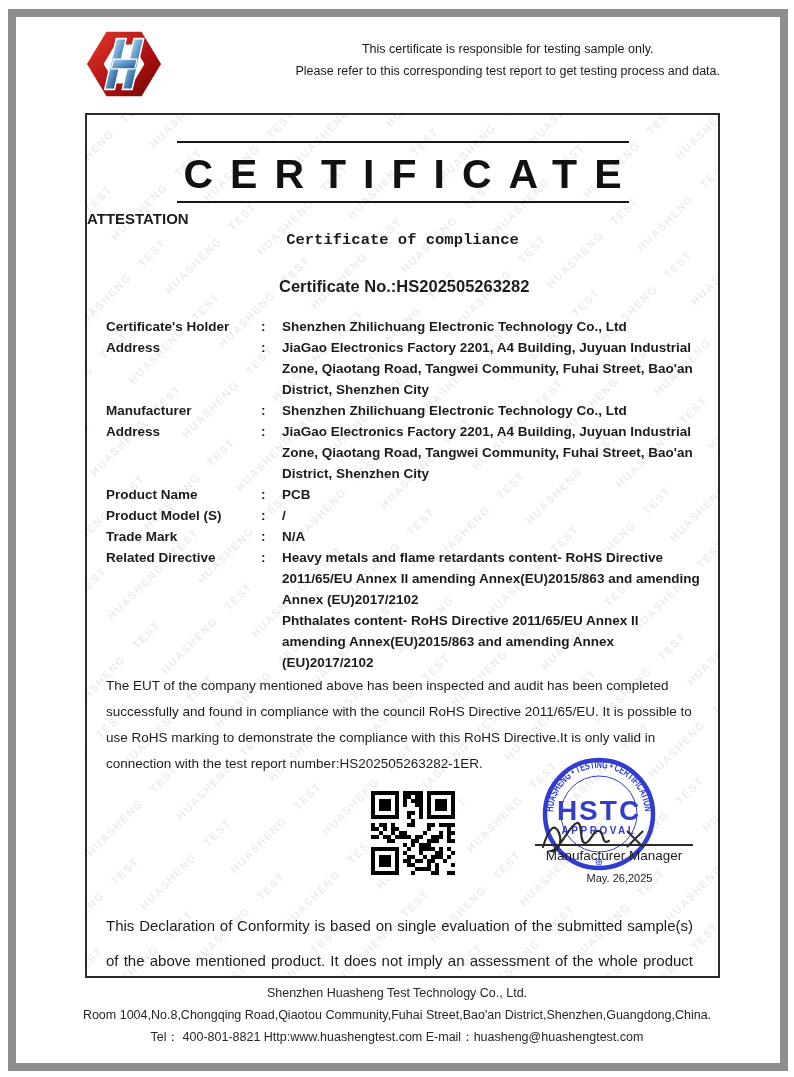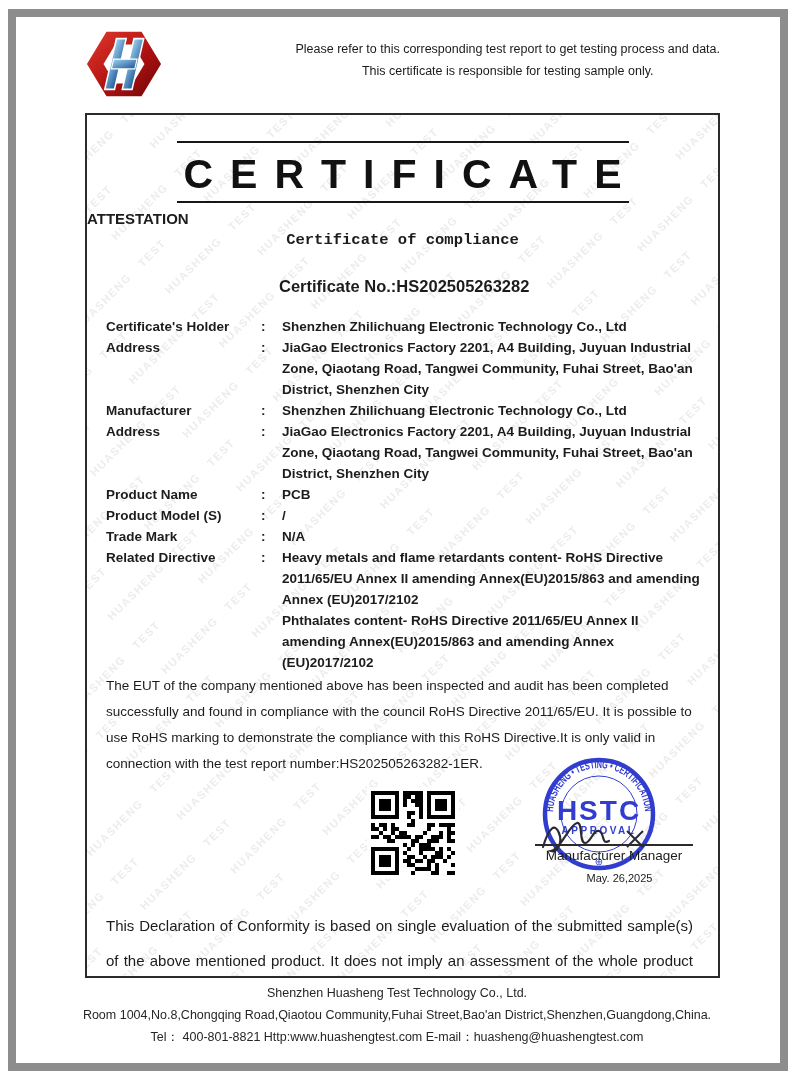--- a/index.html
+++ b/index.html
@@ -67,22 +67,22 @@
     <path d="M19,38 L31,18 L49,18 L61,38 L49,58 L31,58 Z" fill="#ffffff"></path>
     <g transform="translate(7,0) skewX(-13)">
       <rect x="28" y="12" width="10" height="52" fill="url(#blueg)" stroke="#fff" stroke-width="1.6"></rect>
       <rect x="46" y="12" width="10" height="52" fill="url(#blueg)" stroke="#fff" stroke-width="1.6"></rect>
       <rect x="30" y="33" width="24" height="10" fill="url(#blueg)" stroke="#fff" stroke-width="1.2"></rect>
     </g>
   </svg>
 </div>
 
 <div class="header-note">
+  <div>This certificate is responsible for testing sample only.</div>
   <div>Please refer to this corresponding test report to get testing process and data.</div>
-  <div>This certificate is responsible for testing sample only.</div>
 </div>
 
 <div class="inner-box">
   <div class="watermark">HUASHENG TEST&nbsp;&nbsp;&nbsp; HUASHENG TEST&nbsp;&nbsp;&nbsp; HUASHENG TEST&nbsp;&nbsp;&nbsp; HUASHENG TEST&nbsp;&nbsp;&nbsp; HUASHENG TEST&nbsp;&nbsp;&nbsp; HUASHENG TEST&nbsp;&nbsp;&nbsp; HUASHENG TEST&nbsp;&nbsp;&nbsp; HUASHENG TEST&nbsp;&nbsp;&nbsp; HUASHENG TEST&nbsp;&nbsp;&nbsp; HUASHENG TEST&nbsp;&nbsp;&nbsp; HUASHENG TEST&nbsp;&nbsp;&nbsp; HUASHENG TEST&nbsp;&nbsp;&nbsp; HUASHENG TEST&nbsp;&nbsp;&nbsp; HUASHENG TEST&nbsp;&nbsp;&nbsp; HUASHENG TEST&nbsp;&nbsp;&nbsp; HUASHENG TEST&nbsp;&nbsp;&nbsp; HUASHENG TEST&nbsp;&nbsp;&nbsp; HUASHENG TEST&nbsp;&nbsp;&nbsp; HUASHENG TEST&nbsp;&nbsp;&nbsp; HUASHENG TEST&nbsp;&nbsp;&nbsp; HUASHENG TEST&nbsp;&nbsp;&nbsp; HUASHENG TEST&nbsp;&nbsp;&nbsp; HUASHENG TEST&nbsp;&nbsp;&nbsp; HUASHENG TEST&nbsp;&nbsp;&nbsp; HUASHENG TEST&nbsp;&nbsp;&nbsp; HUASHENG TEST&nbsp;&nbsp;&nbsp; HUASHENG TEST&nbsp;&nbsp;&nbsp; HUASHENG TEST&nbsp;&nbsp;&nbsp; HUASHENG TEST&nbsp;&nbsp;&nbsp; HUASHENG TEST&nbsp;&nbsp;&nbsp; HUASHENG TEST&nbsp;&nbsp;&nbsp; HUASHENG TEST&nbsp;&nbsp;&nbsp; HUASHENG TEST&nbsp;&nbsp;&nbsp; HUASHENG TEST&nbsp;&nbsp;&nbsp; HUASHENG TEST&nbsp;&nbsp;&nbsp; HUASHENG TEST&nbsp;&nbsp;&nbsp; HUASHENG TEST&nbsp;&nbsp;&nbsp; HUASHENG TEST&nbsp;&nbsp;&nbsp; HUASHENG TEST&nbsp;&nbsp;&nbsp; HUASHENG TEST&nbsp;&nbsp;&nbsp; HUASHENG TEST&nbsp;&nbsp;&nbsp; HUASHENG TEST&nbsp;&nbsp;&nbsp; HUASHENG TEST&nbsp;&nbsp;&nbsp; HUASHENG TEST&nbsp;&nbsp;&nbsp; HUASHENG TEST&nbsp;&nbsp;&nbsp; HUASHENG TEST&nbsp;&nbsp;&nbsp; HUASHENG TEST&nbsp;&nbsp;&nbsp; HUASHENG TEST&nbsp;&nbsp;&nbsp; HUASHENG TEST&nbsp;&nbsp;&nbsp; HUASHENG TEST&nbsp;&nbsp;&nbsp; HUASHENG TEST&nbsp;&nbsp;&nbsp; HUASHENG TEST&nbsp;&nbsp;&nbsp; HUASHENG TEST&nbsp;&nbsp;&nbsp; HUASHENG TEST&nbsp;&nbsp;&nbsp; HUASHENG TEST&nbsp;&nbsp;&nbsp; HUASHENG TEST&nbsp;&nbsp;&nbsp; HUASHENG TEST&nbsp;&nbsp;&nbsp; HUASHENG TEST&nbsp;&nbsp;&nbsp; HUASHENG TEST&nbsp;&nbsp;&nbsp; HUASHENG TEST&nbsp;&nbsp;&nbsp; HUASHENG TEST&nbsp;&nbsp;&nbsp; HUASHENG TEST&nbsp;&nbsp;&nbsp; HUASHENG TEST&nbsp;&nbsp;&nbsp; HUASHENG TEST&nbsp;&nbsp;&nbsp; HUASHENG TEST&nbsp;&nbsp;&nbsp; HUASHENG TEST&nbsp;&nbsp;&nbsp; HUASHENG TEST&nbsp;&nbsp;&nbsp; HUASHENG TEST&nbsp;&nbsp;&nbsp; HUASHENG TEST&nbsp;&nbsp;&nbsp; HUASHENG TEST&nbsp;&nbsp;&nbsp; HUASHENG TEST&nbsp;&nbsp;&nbsp; HUASHENG TEST&nbsp;&nbsp;&nbsp; HUASHENG TEST&nbsp;&nbsp;&nbsp; HUASHENG TEST&nbsp;&nbsp;&nbsp; HUASHENG TEST&nbsp;&nbsp;&nbsp; HUASHENG TEST&nbsp;&nbsp;&nbsp; HUASHENG TEST&nbsp;&nbsp;&nbsp; HUASHENG TEST&nbsp;&nbsp;&nbsp; HUASHENG TEST&nbsp;&nbsp;&nbsp; HUASHENG TEST&nbsp;&nbsp;&nbsp; HUASHENG TEST&nbsp;&nbsp;&nbsp; HUASHENG TEST&nbsp;&nbsp;&nbsp; HUASHENG TEST&nbsp;&nbsp;&nbsp; HUASHENG TEST&nbsp;&nbsp;&nbsp; HUASHENG TEST&nbsp;&nbsp;&nbsp; HUASHENG TEST&nbsp;&nbsp;&nbsp; HUASHENG TEST&nbsp;&nbsp;&nbsp; HUASHENG TEST&nbsp;&nbsp;&nbsp; HUASHENG TEST&nbsp;&nbsp;&nbsp; HUASHENG TEST&nbsp;&nbsp;&nbsp; HUASHENG TEST&nbsp;&nbsp;&nbsp; HUASHENG TEST&nbsp;&nbsp;&nbsp; HUASHENG TEST&nbsp;&nbsp;&nbsp; HUASHENG TEST&nbsp;&nbsp;&nbsp; HUASHENG TEST&nbsp;&nbsp;&nbsp; HUASHENG TEST&nbsp;&nbsp;&nbsp; HUASHENG TEST&nbsp;&nbsp;&nbsp; HUASHENG TEST&nbsp;&nbsp;&nbsp; HUASHENG TEST&nbsp;&nbsp;&nbsp; HUASHENG TEST&nbsp;&nbsp;&nbsp; HUASHENG TEST&nbsp;&nbsp;&nbsp; HUASHENG TEST&nbsp;&nbsp;&nbsp; HUASHENG TEST&nbsp;&nbsp;&nbsp; HUASHENG TEST&nbsp;&nbsp;&nbsp; HUASHENG TEST&nbsp;&nbsp;&nbsp; HUASHENG TEST&nbsp;&nbsp;&nbsp; HUASHENG TEST&nbsp;&nbsp;&nbsp; HUASHENG TEST&nbsp;&nbsp;&nbsp; HUASHENG TEST&nbsp;&nbsp;&nbsp; HUASHENG TEST&nbsp;&nbsp;&nbsp; HUASHENG TEST&nbsp;&nbsp;&nbsp; HUASHENG TEST&nbsp;&nbsp;&nbsp; HUASHENG TEST&nbsp;&nbsp;&nbsp; HUASHENG TEST&nbsp;&nbsp;&nbsp; HUASHENG TEST&nbsp;&nbsp;&nbsp; HUASHENG TEST&nbsp;&nbsp;&nbsp; HUASHENG TEST&nbsp;&nbsp;&nbsp; HUASHENG TEST&nbsp;&nbsp;&nbsp; HUASHENG TEST&nbsp;&nbsp;&nbsp; HUASHENG TEST&nbsp;&nbsp;&nbsp; HUASHENG TEST&nbsp;&nbsp;&nbsp; HUASHENG TEST&nbsp;&nbsp;&nbsp; HUASHENG TEST&nbsp;&nbsp;&nbsp; HUASHENG TEST&nbsp;&nbsp;&nbsp; HUASHENG TEST&nbsp;&nbsp;&nbsp; HUASHENG TEST&nbsp;&nbsp;&nbsp; HUASHENG TEST&nbsp;&nbsp;&nbsp; HUASHENG TEST&nbsp;&nbsp;&nbsp; HUASHENG TEST&nbsp;&nbsp;&nbsp; HUASHENG TEST&nbsp;&nbsp;&nbsp; HUASHENG TEST&nbsp;&nbsp;&nbsp; HUASHENG TEST&nbsp;&nbsp;&nbsp; HUASHENG TEST&nbsp;&nbsp;&nbsp; HUASHENG TEST&nbsp;&nbsp;&nbsp; HUASHENG TEST&nbsp;&nbsp;&nbsp; HUASHENG TEST&nbsp;&nbsp;&nbsp; HUASHENG TEST&nbsp;&nbsp;&nbsp; HUASHENG TEST&nbsp;&nbsp;&nbsp; HUASHENG TEST&nbsp;&nbsp;&nbsp; HUASHENG TEST&nbsp;&nbsp;&nbsp; HUASHENG TEST&nbsp;&nbsp;&nbsp; HUASHENG TEST&nbsp;&nbsp;&nbsp; HUASHENG TEST&nbsp;&nbsp;&nbsp; HUASHENG TEST&nbsp;&nbsp;&nbsp; HUASHENG TEST&nbsp;&nbsp;&nbsp; HUASHENG TEST&nbsp;&nbsp;&nbsp; HUASHENG TEST&nbsp;&nbsp;&nbsp; HUASHENG TEST&nbsp;&nbsp;&nbsp; HUASHENG TEST&nbsp;&nbsp;&nbsp; HUASHENG TEST&nbsp;&nbsp;&nbsp; HUASHENG TEST&nbsp;&nbsp;&nbsp; HUASHENG TEST&nbsp;&nbsp;&nbsp; HUASHENG TEST&nbsp;&nbsp;&nbsp; HUASHENG TEST&nbsp;&nbsp;&nbsp; HUASHENG TEST&nbsp;&nbsp;&nbsp; HUASHENG TEST&nbsp;&nbsp;&nbsp; HUASHENG TEST&nbsp;&nbsp;&nbsp; HUASHENG TEST&nbsp;&nbsp;&nbsp; HUASHENG TEST&nbsp;&nbsp;&nbsp; HUASHENG TEST&nbsp;&nbsp;&nbsp; HUASHENG TEST&nbsp;&nbsp;&nbsp; HUASHENG TEST&nbsp;&nbsp;&nbsp; HUASHENG TEST&nbsp;&nbsp;&nbsp; HUASHENG TEST&nbsp;&nbsp;&nbsp; HUASHENG TEST&nbsp;&nbsp;&nbsp; HUASHENG TEST&nbsp;&nbsp;&nbsp; HUASHENG TEST&nbsp;&nbsp;&nbsp; HUASHENG TEST&nbsp;&nbsp;&nbsp; HUASHENG TEST&nbsp;&nbsp;&nbsp; HUASHENG TEST&nbsp;&nbsp;&nbsp; HUASHENG TEST&nbsp;&nbsp;&nbsp; HUASHENG TEST&nbsp;&nbsp;&nbsp; HUASHENG TEST&nbsp;&nbsp;&nbsp; HUASHENG TEST&nbsp;&nbsp;&nbsp; HUASHENG TEST&nbsp;&nbsp;&nbsp; HUASHENG TEST&nbsp;&nbsp;&nbsp; HUASHENG TEST&nbsp;&nbsp;&nbsp; HUASHENG TEST&nbsp;&nbsp;&nbsp; HUASHENG TEST&nbsp;&nbsp;&nbsp; HUASHENG TEST&nbsp;&nbsp;&nbsp; HUASHENG TEST&nbsp;&nbsp;&nbsp; HUASHENG TEST&nbsp;&nbsp;&nbsp; HUASHENG TEST&nbsp;&nbsp;&nbsp; HUASHENG TEST&nbsp;&nbsp;&nbsp; HUASHENG TEST&nbsp;&nbsp;&nbsp; HUASHENG TEST&nbsp;&nbsp;&nbsp; HUASHENG TEST&nbsp;&nbsp;&nbsp; HUASHENG TEST&nbsp;&nbsp;&nbsp; HUASHENG TEST&nbsp;&nbsp;&nbsp; HUASHENG TEST&nbsp;&nbsp;&nbsp; HUASHENG TEST&nbsp;&nbsp;&nbsp; HUASHENG TEST&nbsp;&nbsp;&nbsp; HUASHENG TEST&nbsp;&nbsp;&nbsp; HUASHENG TEST&nbsp;&nbsp;&nbsp; HUASHENG TEST&nbsp;&nbsp;&nbsp; HUASHENG TEST&nbsp;&nbsp;&nbsp; HUASHENG TEST&nbsp;&nbsp;&nbsp; HUASHENG TEST&nbsp;&nbsp;&nbsp; HUASHENG TEST&nbsp;&nbsp;&nbsp; HUASHENG TEST&nbsp;&nbsp;&nbsp; HUASHENG TEST&nbsp;&nbsp;&nbsp; HUASHENG TEST&nbsp;&nbsp;&nbsp; HUASHENG TEST&nbsp;&nbsp;&nbsp; HUASHENG TEST&nbsp;&nbsp;&nbsp; HUASHENG TEST&nbsp;&nbsp;&nbsp; HUASHENG TEST&nbsp;&nbsp;&nbsp; HUASHENG TEST&nbsp;&nbsp;&nbsp; HUASHENG TEST&nbsp;&nbsp;&nbsp; HUASHENG TEST&nbsp;&nbsp;&nbsp; HUASHENG TEST&nbsp;&nbsp;&nbsp; HUASHENG TEST&nbsp;&nbsp;&nbsp; HUASHENG TEST&nbsp;&nbsp;&nbsp; HUASHENG TEST&nbsp;&nbsp;&nbsp; HUASHENG TEST&nbsp;&nbsp;&nbsp; HUASHENG TEST&nbsp;&nbsp;&nbsp; HUASHENG TEST&nbsp;&nbsp;&nbsp; HUASHENG TEST&nbsp;&nbsp;&nbsp; HUASHENG TEST&nbsp;&nbsp;&nbsp; HUASHENG TEST&nbsp;&nbsp;&nbsp; HUASHENG TEST&nbsp;&nbsp;&nbsp; HUASHENG TEST&nbsp;&nbsp;&nbsp; HUASHENG TEST&nbsp;&nbsp;&nbsp; HUASHENG TEST&nbsp;&nbsp;&nbsp; HUASHENG TEST&nbsp;&nbsp;&nbsp; HUASHENG TEST&nbsp;&nbsp;&nbsp; HUASHENG TEST&nbsp;&nbsp;&nbsp; HUASHENG TEST&nbsp;&nbsp;&nbsp; HUASHENG TEST&nbsp;&nbsp;&nbsp; HUASHENG TEST&nbsp;&nbsp;&nbsp; HUASHENG TEST&nbsp;&nbsp;&nbsp; HUASHENG TEST&nbsp;&nbsp;&nbsp; HUASHENG TEST&nbsp;&nbsp;&nbsp; HUASHENG TEST&nbsp;&nbsp;&nbsp; HUASHENG TEST&nbsp;&nbsp;&nbsp; HUASHENG TEST&nbsp;&nbsp;&nbsp; HUASHENG TEST&nbsp;&nbsp;&nbsp; HUASHENG TEST&nbsp;&nbsp;&nbsp; HUASHENG TEST&nbsp;&nbsp;&nbsp; HUASHENG TEST&nbsp;&nbsp;&nbsp; HUASHENG TEST&nbsp;&nbsp;&nbsp; HUASHENG TEST&nbsp;&nbsp;&nbsp; HUASHENG TEST&nbsp;&nbsp;&nbsp; HUASHENG TEST&nbsp;&nbsp;&nbsp; HUASHENG TEST&nbsp;&nbsp;&nbsp; HUASHENG TEST&nbsp;&nbsp;&nbsp; HUASHENG TEST&nbsp;&nbsp;&nbsp; HUASHENG TEST&nbsp;&nbsp;&nbsp; HUASHENG TEST&nbsp;&nbsp;&nbsp; HUASHENG TEST&nbsp;&nbsp;&nbsp; HUASHENG TEST&nbsp;&nbsp;&nbsp; HUASHENG TEST&nbsp;&nbsp;&nbsp; HUASHENG TEST&nbsp;&nbsp;&nbsp; HUASHENG TEST&nbsp;&nbsp;&nbsp; HUASHENG TEST&nbsp;&nbsp;&nbsp; HUASHENG TEST&nbsp;&nbsp;&nbsp; HUASHENG TEST&nbsp;&nbsp;&nbsp; HUASHENG TEST&nbsp;&nbsp;&nbsp; HUASHENG TEST&nbsp;&nbsp;&nbsp; HUASHENG TEST&nbsp;&nbsp;&nbsp; HUASHENG TEST&nbsp;&nbsp;&nbsp; HUASHENG TEST&nbsp;&nbsp;&nbsp; HUASHENG TEST&nbsp;&nbsp;&nbsp; HUASHENG TEST&nbsp;&nbsp;&nbsp; HUASHENG TEST&nbsp;&nbsp;&nbsp; HUASHENG TEST&nbsp;&nbsp;&nbsp; HUASHENG TEST&nbsp;&nbsp;&nbsp; HUASHENG TEST&nbsp;&nbsp;&nbsp; HUASHENG TEST&nbsp;&nbsp;&nbsp; HUASHENG TEST&nbsp;&nbsp;&nbsp; HUASHENG TEST&nbsp;&nbsp;&nbsp; HUASHENG TEST&nbsp;&nbsp;&nbsp; HUASHENG TEST&nbsp;&nbsp;&nbsp; HUASHENG TEST&nbsp;&nbsp;&nbsp; HUASHENG TEST&nbsp;&nbsp;&nbsp; HUASHENG TEST&nbsp;&nbsp;&nbsp; HUASHENG TEST&nbsp;&nbsp;&nbsp; HUASHENG TEST&nbsp;&nbsp;&nbsp; HUASHENG TEST&nbsp;&nbsp;&nbsp; HUASHENG TEST&nbsp;&nbsp;&nbsp; HUASHENG TEST&nbsp;&nbsp;&nbsp; HUASHENG TEST&nbsp;&nbsp;&nbsp; HUASHENG TEST&nbsp;&nbsp;&nbsp; HUASHENG TEST&nbsp;&nbsp;&nbsp; HUASHENG TEST&nbsp;&nbsp;&nbsp; HUASHENG TEST&nbsp;&nbsp;&nbsp; HUASHENG TEST&nbsp;&nbsp;&nbsp; HUASHENG TEST&nbsp;&nbsp;&nbsp; HUASHENG TEST&nbsp;&nbsp;&nbsp; HUASHENG TEST&nbsp;&nbsp;&nbsp; HUASHENG TEST&nbsp;&nbsp;&nbsp; HUASHENG TEST&nbsp;&nbsp;&nbsp; HUASHENG TEST&nbsp;&nbsp;&nbsp; HUASHENG TEST&nbsp;&nbsp;&nbsp; HUASHENG TEST&nbsp;&nbsp;&nbsp; HUASHENG TEST&nbsp;&nbsp;&nbsp; HUASHENG TEST&nbsp;&nbsp;&nbsp; HUASHENG TEST&nbsp;&nbsp;&nbsp; HUASHENG TEST&nbsp;&nbsp;&nbsp; HUASHENG TEST&nbsp;&nbsp;&nbsp; HUASHENG TEST&nbsp;&nbsp;&nbsp; HUASHENG TEST&nbsp;&nbsp;&nbsp; HUASHENG TEST&nbsp;&nbsp;&nbsp; HUASHENG TEST&nbsp;&nbsp;&nbsp; HUASHENG TEST&nbsp;&nbsp;&nbsp; HUASHENG TEST&nbsp;&nbsp;&nbsp; HUASHENG TEST&nbsp;&nbsp;&nbsp; HUASHENG TEST&nbsp;&nbsp;&nbsp; HUASHENG TEST&nbsp;&nbsp;&nbsp; HUASHENG TEST&nbsp;&nbsp;&nbsp; HUASHENG TEST&nbsp;&nbsp;&nbsp; HUASHENG TEST&nbsp;&nbsp;&nbsp; HUASHENG TEST&nbsp;&nbsp;&nbsp; HUASHENG TEST&nbsp;&nbsp;&nbsp; HUASHENG TEST&nbsp;&nbsp;&nbsp; HUASHENG TEST&nbsp;&nbsp;&nbsp; HUASHENG TEST&nbsp;&nbsp;&nbsp; HUASHENG TEST&nbsp;&nbsp;&nbsp; HUASHENG TEST&nbsp;&nbsp;&nbsp; HUASHENG TEST&nbsp;&nbsp;&nbsp; HUASHENG TEST&nbsp;&nbsp;&nbsp; HUASHENG TEST&nbsp;&nbsp;&nbsp; HUASHENG TEST&nbsp;&nbsp;&nbsp; HUASHENG TEST&nbsp;&nbsp;&nbsp; HUASHENG TEST&nbsp;&nbsp;&nbsp; HUASHENG TEST&nbsp;&nbsp;&nbsp; HUASHENG TEST&nbsp;&nbsp;&nbsp; HUASHENG TEST&nbsp;&nbsp;&nbsp; HUASHENG TEST&nbsp;&nbsp;&nbsp; HUASHENG TEST&nbsp;&nbsp;&nbsp; HUASHENG TEST&nbsp;&nbsp;&nbsp; HUASHENG TEST&nbsp;&nbsp;&nbsp; HUASHENG TEST&nbsp;&nbsp;&nbsp; HUASHENG TEST&nbsp;&nbsp;&nbsp; HUASHENG TEST&nbsp;&nbsp;&nbsp; HUASHENG TEST&nbsp;&nbsp;&nbsp; HUASHENG TEST&nbsp;&nbsp;&nbsp; HUASHENG TEST&nbsp;&nbsp;&nbsp; HUASHENG TEST&nbsp;&nbsp;&nbsp; HUASHENG TEST&nbsp;&nbsp;&nbsp; HUASHENG TEST&nbsp;&nbsp;&nbsp; HUASHENG TEST&nbsp;&nbsp;&nbsp; HUASHENG TEST&nbsp;&nbsp;&nbsp; HUASHENG TEST&nbsp;&nbsp;&nbsp; HUASHENG TEST&nbsp;&nbsp;&nbsp; HUASHENG TEST&nbsp;&nbsp;&nbsp; HUASHENG TEST&nbsp;&nbsp;&nbsp; HUASHENG TEST&nbsp;&nbsp;&nbsp; HUASHENG TEST&nbsp;&nbsp;&nbsp; HUASHENG TEST&nbsp;&nbsp;&nbsp; HUASHENG TEST&nbsp;&nbsp;&nbsp; HUASHENG TEST&nbsp;&nbsp;&nbsp; HUASHENG TEST&nbsp;&nbsp;&nbsp; HUASHENG TEST&nbsp;&nbsp;&nbsp; HUASHENG TEST&nbsp;&nbsp;&nbsp; HUASHENG TEST&nbsp;&nbsp;&nbsp; HUASHENG TEST&nbsp;&nbsp;&nbsp; HUASHENG TEST&nbsp;&nbsp;&nbsp; HUASHENG TEST&nbsp;&nbsp;&nbsp; HUASHENG TEST&nbsp;&nbsp;&nbsp; HUASHENG TEST&nbsp;&nbsp;&nbsp; HUASHENG TEST&nbsp;&nbsp;&nbsp; HUASHENG TEST&nbsp;&nbsp;&nbsp; HUASHENG TEST&nbsp;&nbsp;&nbsp; HUASHENG TEST&nbsp;&nbsp;&nbsp; HUASHENG TEST&nbsp;&nbsp;&nbsp; HUASHENG TEST&nbsp;&nbsp;&nbsp; HUASHENG TEST&nbsp;&nbsp;&nbsp; HUASHENG TEST&nbsp;&nbsp;&nbsp; HUASHENG TEST&nbsp;&nbsp;&nbsp; HUASHENG TEST&nbsp;&nbsp;&nbsp; HUASHENG TEST&nbsp;&nbsp;&nbsp; HUASHENG TEST&nbsp;&nbsp;&nbsp; HUASHENG TEST&nbsp;&nbsp;&nbsp; HUASHENG TEST&nbsp;&nbsp;&nbsp; HUASHENG TEST&nbsp;&nbsp;&nbsp; HUASHENG TEST&nbsp;&nbsp;&nbsp; HUASHENG TEST&nbsp;&nbsp;&nbsp; HUASHENG TEST&nbsp;&nbsp;&nbsp; HUASHENG TEST&nbsp;&nbsp;&nbsp; HUASHENG TEST&nbsp;&nbsp;&nbsp; HUASHENG TEST&nbsp;&nbsp;&nbsp; HUASHENG TEST&nbsp;&nbsp;&nbsp; HUASHENG TEST&nbsp;&nbsp;&nbsp; HUASHENG TEST&nbsp;&nbsp;&nbsp; HUASHENG TEST&nbsp;&nbsp;&nbsp; HUASHENG TEST&nbsp;&nbsp;&nbsp; HUASHENG TEST&nbsp;&nbsp;&nbsp; HUASHENG TEST&nbsp;&nbsp;&nbsp; HUASHENG TEST&nbsp;&nbsp;&nbsp; HUASHENG TEST&nbsp;&nbsp;&nbsp; HUASHENG TEST&nbsp;&nbsp;&nbsp; HUASHENG TEST&nbsp;&nbsp;&nbsp; HUASHENG TEST&nbsp;&nbsp;&nbsp; HUASHENG TEST&nbsp;&nbsp;&nbsp; HUASHENG TEST&nbsp;&nbsp;&nbsp; HUASHENG TEST&nbsp;&nbsp;&nbsp; HUASHENG TEST&nbsp;&nbsp;&nbsp; HUASHENG TEST&nbsp;&nbsp;&nbsp; HUASHENG TEST&nbsp;&nbsp;&nbsp; HUASHENG TEST&nbsp;&nbsp;&nbsp; HUASHENG TEST&nbsp;&nbsp;&nbsp; HUASHENG TEST&nbsp;&nbsp;&nbsp; HUASHENG TEST&nbsp;&nbsp;&nbsp; HUASHENG TEST&nbsp;&nbsp;&nbsp; HUASHENG TEST&nbsp;&nbsp;&nbsp; HUASHENG TEST&nbsp;&nbsp;&nbsp; HUASHENG TEST&nbsp;&nbsp;&nbsp; HUASHENG TEST&nbsp;&nbsp;&nbsp; HUASHENG TEST&nbsp;&nbsp;&nbsp; HUASHENG TEST&nbsp;&nbsp;&nbsp; HUASHENG TEST&nbsp;&nbsp;&nbsp; HUASHENG TEST&nbsp;&nbsp;&nbsp; HUASHENG TEST&nbsp;&nbsp;&nbsp; HUASHENG TEST&nbsp;&nbsp;&nbsp; HUASHENG TEST&nbsp;&nbsp;&nbsp; HUASHENG TEST&nbsp;&nbsp;&nbsp; HUASHENG TEST&nbsp;&nbsp;&nbsp; HUASHENG TEST&nbsp;&nbsp;&nbsp; HUASHENG TEST&nbsp;&nbsp;&nbsp; HUASHENG TEST&nbsp;&nbsp;&nbsp; HUASHENG TEST&nbsp;&nbsp;&nbsp; HUASHENG TEST&nbsp;&nbsp;&nbsp; HUASHENG TEST&nbsp;&nbsp;&nbsp; HUASHENG TEST&nbsp;&nbsp;&nbsp; HUASHENG TEST&nbsp;&nbsp;&nbsp; HUASHENG TEST&nbsp;&nbsp;&nbsp; HUASHENG TEST&nbsp;&nbsp;&nbsp; HUASHENG TEST&nbsp;&nbsp;&nbsp; HUASHENG TEST&nbsp;&nbsp;&nbsp; HUASHENG TEST&nbsp;&nbsp;&nbsp; HUASHENG TEST&nbsp;&nbsp;&nbsp; HUASHENG TEST&nbsp;&nbsp;&nbsp; HUASHENG TEST&nbsp;&nbsp;&nbsp; HUASHENG TEST&nbsp;&nbsp;&nbsp; HUASHENG TEST&nbsp;&nbsp;&nbsp; HUASHENG TEST&nbsp;&nbsp;&nbsp; HUASHENG TEST&nbsp;&nbsp;&nbsp; HUASHENG TEST&nbsp;&nbsp;&nbsp; HUASHENG TEST&nbsp;&nbsp;&nbsp; HUASHENG TEST&nbsp;&nbsp;&nbsp; HUASHENG TEST&nbsp;&nbsp;&nbsp; HUASHENG TEST&nbsp;&nbsp;&nbsp; HUASHENG TEST&nbsp;&nbsp;&nbsp; HUASHENG TEST&nbsp;&nbsp;&nbsp; HUASHENG TEST&nbsp;&nbsp;&nbsp; HUASHENG TEST&nbsp;&nbsp;&nbsp; HUASHENG TEST&nbsp;&nbsp;&nbsp; HUASHENG TEST&nbsp;&nbsp;&nbsp; HUASHENG TEST&nbsp;&nbsp;&nbsp; HUASHENG TEST&nbsp;&nbsp;&nbsp; HUASHENG TEST&nbsp;&nbsp;&nbsp; HUASHENG TEST&nbsp;&nbsp;&nbsp; HUASHENG TEST&nbsp;&nbsp;&nbsp; HUASHENG TEST&nbsp;&nbsp;&nbsp; HUASHENG TEST&nbsp;&nbsp;&nbsp; HUASHENG TEST&nbsp;&nbsp;&nbsp; HUASHENG TEST&nbsp;&nbsp;&nbsp; HUASHENG TEST&nbsp;&nbsp;&nbsp; HUASHENG TEST&nbsp;&nbsp;&nbsp; HUASHENG TEST&nbsp;&nbsp;&nbsp; HUASHENG TEST&nbsp;&nbsp;&nbsp; HUASHENG TEST&nbsp;&nbsp;&nbsp; HUASHENG TEST&nbsp;&nbsp;&nbsp; HUASHENG TEST&nbsp;&nbsp;&nbsp; HUASHENG TEST&nbsp;&nbsp;&nbsp; HUASHENG TEST&nbsp;&nbsp;&nbsp; HUASHENG TEST&nbsp;&nbsp;&nbsp; HUASHENG TEST&nbsp;&nbsp;&nbsp; HUASHENG TEST&nbsp;&nbsp;&nbsp; HUASHENG TEST&nbsp;&nbsp;&nbsp; HUASHENG TEST&nbsp;&nbsp;&nbsp; HUASHENG TEST&nbsp;&nbsp;&nbsp; HUASHENG TEST&nbsp;&nbsp;&nbsp; HUASHENG TEST&nbsp;&nbsp;&nbsp; HUASHENG TEST&nbsp;&nbsp;&nbsp; HUASHENG TEST&nbsp;&nbsp;&nbsp; HUASHENG TEST&nbsp;&nbsp;&nbsp; HUASHENG TEST&nbsp;&nbsp;&nbsp; HUASHENG TEST&nbsp;&nbsp;&nbsp; HUASHENG TEST&nbsp;&nbsp;&nbsp; HUASHENG TEST&nbsp;&nbsp;&nbsp; HUASHENG TEST&nbsp;&nbsp;&nbsp; HUASHENG TEST&nbsp;&nbsp;&nbsp; HUASHENG TEST&nbsp;&nbsp;&nbsp; HUASHENG TEST&nbsp;&nbsp;&nbsp; HUASHENG TEST&nbsp;&nbsp;&nbsp; HUASHENG TEST&nbsp;&nbsp;&nbsp; HUASHENG TEST&nbsp;&nbsp;&nbsp; HUASHENG TEST&nbsp;&nbsp;&nbsp; HUASHENG TEST&nbsp;&nbsp;&nbsp; HUASHENG TEST&nbsp;&nbsp;&nbsp; HUASHENG TEST&nbsp;&nbsp;&nbsp; HUASHENG TEST&nbsp;&nbsp;&nbsp; HUASHENG TEST&nbsp;&nbsp;&nbsp; HUASHENG TEST&nbsp;&nbsp;&nbsp; HUASHENG TEST&nbsp;&nbsp;&nbsp; HUASHENG TEST&nbsp;&nbsp;&nbsp; HUASHENG TEST&nbsp;&nbsp;&nbsp; HUASHENG TEST&nbsp;&nbsp;&nbsp; HUASHENG TEST&nbsp;&nbsp;&nbsp; HUASHENG TEST&nbsp;&nbsp;&nbsp; HUASHENG TEST&nbsp;&nbsp;&nbsp; HUASHENG TEST&nbsp;&nbsp;&nbsp; HUASHENG TEST&nbsp;&nbsp;&nbsp; HUASHENG TEST&nbsp;&nbsp;&nbsp; HUASHENG TEST&nbsp;&nbsp;&nbsp; HUASHENG TEST&nbsp;&nbsp;&nbsp; HUASHENG TEST&nbsp;&nbsp;&nbsp; HUASHENG TEST&nbsp;&nbsp;&nbsp; HUASHENG TEST&nbsp;&nbsp;&nbsp; HUASHENG TEST&nbsp;&nbsp;&nbsp; HUASHENG TEST&nbsp;&nbsp;&nbsp; HUASHENG TEST&nbsp;&nbsp;&nbsp; HUASHENG TEST&nbsp;&nbsp;&nbsp; HUASHENG TEST&nbsp;&nbsp;&nbsp; HUASHENG TEST&nbsp;&nbsp;&nbsp; HUASHENG TEST&nbsp;&nbsp;&nbsp; HUASHENG TEST&nbsp;&nbsp;&nbsp; HUASHENG TEST&nbsp;&nbsp;&nbsp; HUASHENG TEST&nbsp;&nbsp;&nbsp; HUASHENG TEST&nbsp;&nbsp;&nbsp; HUASHENG TEST&nbsp;&nbsp;&nbsp; HUASHENG TEST&nbsp;&nbsp;&nbsp; HUASHENG TEST&nbsp;&nbsp;&nbsp; HUASHENG TEST&nbsp;&nbsp;&nbsp; HUASHENG TEST&nbsp;&nbsp;&nbsp; HUASHENG TEST&nbsp;&nbsp;&nbsp; HUASHENG TEST&nbsp;&nbsp;&nbsp; HUASHENG TEST&nbsp;&nbsp;&nbsp; HUASHENG TEST&nbsp;&nbsp;&nbsp; HUASHENG TEST&nbsp;&nbsp;&nbsp; HUASHENG TEST&nbsp;&nbsp;&nbsp; HUASHENG TEST&nbsp;&nbsp;&nbsp; HUASHENG TEST&nbsp;&nbsp;&nbsp; HUASHENG TEST&nbsp;&nbsp;&nbsp; HUASHENG TEST&nbsp;&nbsp;&nbsp; HUASHENG TEST&nbsp;&nbsp;&nbsp; HUASHENG TEST&nbsp;&nbsp;&nbsp; HUASHENG TEST&nbsp;&nbsp;&nbsp; HUASHENG TEST&nbsp;&nbsp;&nbsp; HUASHENG TEST&nbsp;&nbsp;&nbsp; HUASHENG TEST&nbsp;&nbsp;&nbsp; HUASHENG TEST&nbsp;&nbsp;&nbsp; HUASHENG TEST&nbsp;&nbsp;&nbsp; HUASHENG TEST&nbsp;&nbsp;&nbsp; HUASHENG TEST&nbsp;&nbsp;&nbsp; HUASHENG TEST&nbsp;&nbsp;&nbsp; HUASHENG TEST&nbsp;&nbsp;&nbsp; HUASHENG TEST&nbsp;&nbsp;&nbsp; HUASHENG TEST&nbsp;&nbsp;&nbsp; HUASHENG TEST&nbsp;&nbsp;&nbsp; HUASHENG TEST&nbsp;&nbsp;&nbsp; HUASHENG TEST&nbsp;&nbsp;&nbsp; HUASHENG TEST&nbsp;&nbsp;&nbsp; HUASHENG TEST&nbsp;&nbsp;&nbsp; HUASHENG TEST&nbsp;&nbsp;&nbsp; HUASHENG TEST&nbsp;&nbsp;&nbsp; HUASHENG TEST&nbsp;&nbsp;&nbsp; HUASHENG TEST&nbsp;&nbsp;&nbsp; HUASHENG TEST&nbsp;&nbsp;&nbsp; HUASHENG TEST&nbsp;&nbsp;&nbsp; HUASHENG TEST&nbsp;&nbsp;&nbsp; HUASHENG TEST&nbsp;&nbsp;&nbsp; HUASHENG TEST&nbsp;&nbsp;&nbsp; HUASHENG TEST&nbsp;&nbsp;&nbsp; HUASHENG TEST&nbsp;&nbsp;&nbsp; HUASHENG TEST&nbsp;&nbsp;&nbsp; HUASHENG TEST&nbsp;&nbsp;&nbsp; HUASHENG TEST&nbsp;&nbsp;&nbsp; HUASHENG TEST&nbsp;&nbsp;&nbsp; HUASHENG TEST&nbsp;&nbsp;&nbsp; HUASHENG TEST&nbsp;&nbsp;&nbsp; HUASHENG TEST&nbsp;&nbsp;&nbsp; HUASHENG TEST&nbsp;&nbsp;&nbsp; HUASHENG TEST&nbsp;&nbsp;&nbsp; HUASHENG TEST&nbsp;&nbsp;&nbsp; HUASHENG TEST&nbsp;&nbsp;&nbsp; HUASHENG TEST&nbsp;&nbsp;&nbsp; HUASHENG TEST&nbsp;&nbsp;&nbsp; HUASHENG TEST&nbsp;&nbsp;&nbsp; HUASHENG TEST&nbsp;&nbsp;&nbsp; HUASHENG TEST&nbsp;&nbsp;&nbsp; HUASHENG TEST&nbsp;&nbsp;&nbsp; HUASHENG TEST&nbsp;&nbsp;&nbsp; HUASHENG TEST&nbsp;&nbsp;&nbsp; HUASHENG TEST&nbsp;&nbsp;&nbsp; HUASHENG TEST&nbsp;&nbsp;&nbsp; HUASHENG TEST&nbsp;&nbsp;&nbsp; HUASHENG TEST&nbsp;&nbsp;&nbsp; HUASHENG TEST&nbsp;&nbsp;&nbsp; HUASHENG TEST&nbsp;&nbsp;&nbsp; HUASHENG TEST&nbsp;&nbsp;&nbsp; HUASHENG TEST&nbsp;&nbsp;&nbsp; HUASHENG TEST&nbsp;&nbsp;&nbsp; HUASHENG TEST&nbsp;&nbsp;&nbsp; HUASHENG TEST&nbsp;&nbsp;&nbsp; HUASHENG TEST&nbsp;&nbsp;&nbsp; HUASHENG TEST&nbsp;&nbsp;&nbsp; HUASHENG TEST&nbsp;&nbsp;&nbsp; HUASHENG TEST&nbsp;&nbsp;&nbsp; HUASHENG TEST&nbsp;&nbsp;&nbsp; HUASHENG TEST&nbsp;&nbsp;&nbsp; HUASHENG TEST&nbsp;&nbsp;&nbsp; HUASHENG TEST&nbsp;&nbsp;&nbsp; HUASHENG TEST&nbsp;&nbsp;&nbsp; HUASHENG TEST&nbsp;&nbsp;&nbsp; HUASHENG TEST&nbsp;&nbsp;&nbsp; HUASHENG TEST&nbsp;&nbsp;&nbsp; HUASHENG TEST&nbsp;&nbsp;&nbsp; HUASHENG TEST&nbsp;&nbsp;&nbsp; HUASHENG TEST&nbsp;&nbsp;&nbsp; HUASHENG TEST&nbsp;&nbsp;&nbsp; HUASHENG TEST&nbsp;&nbsp;&nbsp; HUASHENG TEST&nbsp;&nbsp;&nbsp; HUASHENG TEST&nbsp;&nbsp;&nbsp; HUASHENG TEST&nbsp;&nbsp;&nbsp; HUASHENG TEST&nbsp;&nbsp;&nbsp; HUASHENG TEST&nbsp;&nbsp;&nbsp; HUASHENG TEST&nbsp;&nbsp;&nbsp; HUASHENG TEST&nbsp;&nbsp;&nbsp; HUASHENG TEST&nbsp;&nbsp;&nbsp; HUASHENG TEST&nbsp;&nbsp;&nbsp; HUASHENG TEST&nbsp;&nbsp;&nbsp; HUASHENG TEST&nbsp;&nbsp;&nbsp; HUASHENG TEST&nbsp;&nbsp;&nbsp; HUASHENG TEST&nbsp;&nbsp;&nbsp; HUASHENG TEST&nbsp;&nbsp;&nbsp; HUASHENG TEST&nbsp;&nbsp;&nbsp; HUASHENG TEST&nbsp;&nbsp;&nbsp; HUASHENG TEST&nbsp;&nbsp;&nbsp; HUASHENG TEST&nbsp;&nbsp;&nbsp; HUASHENG TEST&nbsp;&nbsp;&nbsp; HUASHENG TEST&nbsp;&nbsp;&nbsp; HUASHENG TEST&nbsp;&nbsp;&nbsp; HUASHENG TEST&nbsp;&nbsp;&nbsp; HUASHENG TEST&nbsp;&nbsp;&nbsp; HUASHENG TEST&nbsp;&nbsp;&nbsp; HUASHENG TEST&nbsp;&nbsp;&nbsp; HUASHENG TEST&nbsp;&nbsp;&nbsp; HUASHENG TEST&nbsp;&nbsp;&nbsp; HUASHENG TEST&nbsp;&nbsp;&nbsp; HUASHENG TEST&nbsp;&nbsp;&nbsp; HUASHENG TEST&nbsp;&nbsp;&nbsp; HUASHENG TEST&nbsp;&nbsp;&nbsp; HUASHENG TEST&nbsp;&nbsp;&nbsp; HUASHENG TEST&nbsp;&nbsp;&nbsp; HUASHENG TEST&nbsp;&nbsp;&nbsp; HUASHENG TEST&nbsp;&nbsp;&nbsp; HUASHENG TEST&nbsp;&nbsp;&nbsp; HUASHENG TEST&nbsp;&nbsp;&nbsp; HUASHENG TEST&nbsp;&nbsp;&nbsp; HUASHENG TEST&nbsp;&nbsp;&nbsp; HUASHENG TEST&nbsp;&nbsp;&nbsp; HUASHENG TEST&nbsp;&nbsp;&nbsp; HUASHENG TEST&nbsp;&nbsp;&nbsp; HUASHENG TEST&nbsp;&nbsp;&nbsp; HUASHENG TEST&nbsp;&nbsp;&nbsp; HUASHENG TEST&nbsp;&nbsp;&nbsp; HUASHENG TEST&nbsp;&nbsp;&nbsp; HUASHENG TEST&nbsp;&nbsp;&nbsp; HUASHENG TEST&nbsp;&nbsp;&nbsp; HUASHENG TEST&nbsp;&nbsp;&nbsp; HUASHENG TEST&nbsp;&nbsp;&nbsp; HUASHENG TEST&nbsp;&nbsp;&nbsp; HUASHENG TEST&nbsp;&nbsp;&nbsp; HUASHENG TEST&nbsp;&nbsp;&nbsp; HUASHENG TEST&nbsp;&nbsp;&nbsp; HUASHENG TEST&nbsp;&nbsp;&nbsp; HUASHENG TEST&nbsp;&nbsp;&nbsp; HUASHENG TEST&nbsp;&nbsp;&nbsp; HUASHENG TEST&nbsp;&nbsp;&nbsp; HUASHENG TEST&nbsp;&nbsp;&nbsp; HUASHENG TEST&nbsp;&nbsp;&nbsp; HUASHENG TEST&nbsp;&nbsp;&nbsp; HUASHENG TEST&nbsp;&nbsp;&nbsp; HUASHENG TEST&nbsp;&nbsp;&nbsp; HUASHENG TEST&nbsp;&nbsp;&nbsp; HUASHENG TEST&nbsp;&nbsp;&nbsp; HUASHENG TEST&nbsp;&nbsp;&nbsp; HUASHENG TEST&nbsp;&nbsp;&nbsp; HUASHENG TEST&nbsp;&nbsp;&nbsp; HUASHENG TEST&nbsp;&nbsp;&nbsp; HUASHENG TEST&nbsp;&nbsp;&nbsp; HUASHENG TEST&nbsp;&nbsp;&nbsp; HUASHENG TEST&nbsp;&nbsp;&nbsp; HUASHENG TEST&nbsp;&nbsp;&nbsp; HUASHENG TEST&nbsp;&nbsp;&nbsp; HUASHENG TEST&nbsp;&nbsp;&nbsp; HUASHENG TEST&nbsp;&nbsp;&nbsp; HUASHENG TEST&nbsp;&nbsp;&nbsp; HUASHENG TEST&nbsp;&nbsp;&nbsp; HUASHENG TEST&nbsp;&nbsp;&nbsp; HUASHENG TEST&nbsp;&nbsp;&nbsp; HUASHENG TEST&nbsp;&nbsp;&nbsp; HUASHENG TEST&nbsp;&nbsp;&nbsp; HUASHENG TEST&nbsp;&nbsp;&nbsp; HUASHENG TEST&nbsp;&nbsp;&nbsp; HUASHENG TEST&nbsp;&nbsp;&nbsp; HUASHENG TEST&nbsp;&nbsp;&nbsp; HUASHENG TEST&nbsp;&nbsp;&nbsp; HUASHENG TEST&nbsp;&nbsp;&nbsp; HUASHENG TEST&nbsp;&nbsp;&nbsp; HUASHENG TEST&nbsp;&nbsp;&nbsp; HUASHENG TEST&nbsp;&nbsp;&nbsp; HUASHENG TEST&nbsp;&nbsp;&nbsp; HUASHENG TEST&nbsp;&nbsp;&nbsp; HUASHENG TEST&nbsp;&nbsp;&nbsp; HUASHENG TEST&nbsp;&nbsp;&nbsp; HUASHENG TEST&nbsp;&nbsp;&nbsp; HUASHENG TEST&nbsp;&nbsp;&nbsp; HUASHENG TEST&nbsp;&nbsp;&nbsp; HUASHENG TEST&nbsp;&nbsp;&nbsp; HUASHENG TEST&nbsp;&nbsp;&nbsp; HUASHENG TEST&nbsp;&nbsp;&nbsp; HUASHENG TEST&nbsp;&nbsp;&nbsp; HUASHENG TEST&nbsp;&nbsp;&nbsp; HUASHENG TEST&nbsp;&nbsp;&nbsp; HUASHENG TEST&nbsp;&nbsp;&nbsp; HUASHENG TEST&nbsp;&nbsp;&nbsp; HUASHENG TEST&nbsp;&nbsp;&nbsp; HUASHENG TEST&nbsp;&nbsp;&nbsp; HUASHENG TEST&nbsp;&nbsp;&nbsp; HUASHENG TEST&nbsp;&nbsp;&nbsp; HUASHENG TEST&nbsp;&nbsp;&nbsp; HUASHENG TEST&nbsp;&nbsp;&nbsp; HUASHENG TEST&nbsp;&nbsp;&nbsp; HUASHENG TEST&nbsp;&nbsp;&nbsp; HUASHENG TEST&nbsp;&nbsp;&nbsp; HUASHENG TEST&nbsp;&nbsp;&nbsp; HUASHENG TEST&nbsp;&nbsp;&nbsp; HUASHENG TEST&nbsp;&nbsp;&nbsp; HUASHENG TEST&nbsp;&nbsp;&nbsp; HUASHENG TEST&nbsp;&nbsp;&nbsp; HUASHENG TEST&nbsp;&nbsp;&nbsp; HUASHENG TEST&nbsp;&nbsp;&nbsp; HUASHENG TEST&nbsp;&nbsp;&nbsp; HUASHENG TEST&nbsp;&nbsp;&nbsp; HUASHENG TEST&nbsp;&nbsp;&nbsp; HUASHENG TEST&nbsp;&nbsp;&nbsp; HUASHENG TEST&nbsp;&nbsp;&nbsp; HUASHENG TEST&nbsp;&nbsp;&nbsp; HUASHENG TEST&nbsp;&nbsp;&nbsp; HUASHENG TEST&nbsp;&nbsp;&nbsp; HUASHENG TEST&nbsp;&nbsp;&nbsp; HUASHENG TEST&nbsp;&nbsp;&nbsp; HUASHENG TEST&nbsp;&nbsp;&nbsp; HUASHENG TEST&nbsp;&nbsp;&nbsp; HUASHENG TEST&nbsp;&nbsp;&nbsp; HUASHENG TEST&nbsp;&nbsp;&nbsp; HUASHENG TEST&nbsp;&nbsp;&nbsp; HUASHENG TEST&nbsp;&nbsp;&nbsp; HUASHENG TEST&nbsp;&nbsp;&nbsp; HUASHENG TEST&nbsp;&nbsp;&nbsp; HUASHENG TEST&nbsp;&nbsp;&nbsp; HUASHENG TEST&nbsp;&nbsp;&nbsp; HUASHENG TEST&nbsp;&nbsp;&nbsp; HUASHENG TEST&nbsp;&nbsp;&nbsp; HUASHENG TEST&nbsp;&nbsp;&nbsp; HUASHENG TEST&nbsp;&nbsp;&nbsp; HUASHENG TEST&nbsp;&nbsp;&nbsp; HUASHENG TEST&nbsp;&nbsp;&nbsp; HUASHENG TEST&nbsp;&nbsp;&nbsp; HUASHENG TEST&nbsp;&nbsp;&nbsp; HUASHENG TEST&nbsp;&nbsp;&nbsp; HUASHENG TEST&nbsp;&nbsp;&nbsp; HUASHENG TEST&nbsp;&nbsp;&nbsp; HUASHENG TEST&nbsp;&nbsp;&nbsp; HUASHENG TEST&nbsp;&nbsp;&nbsp; HUASHENG TEST&nbsp;&nbsp;&nbsp; HUASHENG TEST&nbsp;&nbsp;&nbsp; HUASHENG TEST&nbsp;&nbsp;&nbsp; HUASHENG TEST&nbsp;&nbsp;&nbsp; HUASHENG TEST&nbsp;&nbsp;&nbsp; HUASHENG TEST&nbsp;&nbsp;&nbsp; HUASHENG TEST&nbsp;&nbsp;&nbsp; HUASHENG TEST&nbsp;&nbsp;&nbsp; HUASHENG TEST&nbsp;&nbsp;&nbsp; HUASHENG TEST&nbsp;&nbsp;&nbsp; HUASHENG TEST&nbsp;&nbsp;&nbsp; HUASHENG TEST&nbsp;&nbsp;&nbsp; HUASHENG TEST&nbsp;&nbsp;&nbsp; HUASHENG TEST&nbsp;&nbsp;&nbsp; HUASHENG TEST&nbsp;&nbsp;&nbsp; HUASHENG TEST&nbsp;&nbsp;&nbsp; HUASHENG TEST&nbsp;&nbsp;&nbsp; HUASHENG TEST&nbsp;&nbsp;&nbsp; HUASHENG TEST&nbsp;&nbsp;&nbsp; HUASHENG TEST&nbsp;&nbsp;&nbsp; HUASHENG TEST&nbsp;&nbsp;&nbsp; HUASHENG TEST&nbsp;&nbsp;&nbsp; HUASHENG TEST&nbsp;&nbsp;&nbsp; HUASHENG TEST&nbsp;&nbsp;&nbsp; HUASHENG TEST&nbsp;&nbsp;&nbsp; HUASHENG TEST&nbsp;&nbsp;&nbsp; HUASHENG TEST&nbsp;&nbsp;&nbsp; HUASHENG TEST&nbsp;&nbsp;&nbsp; HUASHENG TEST&nbsp;&nbsp;&nbsp; HUASHENG TEST&nbsp;&nbsp;&nbsp; HUASHENG TEST&nbsp;&nbsp;&nbsp; HUASHENG TEST&nbsp;&nbsp;&nbsp; </div>
   <div class="content">
     <div class="title-rule"></div>
     <div class="cert-title">CERTIFICATE</div>
     <div class="title-rule2"></div>
     <div class="attestation">ATTESTATION</div>
     <div class="compliance">Certificate of compliance</div>

